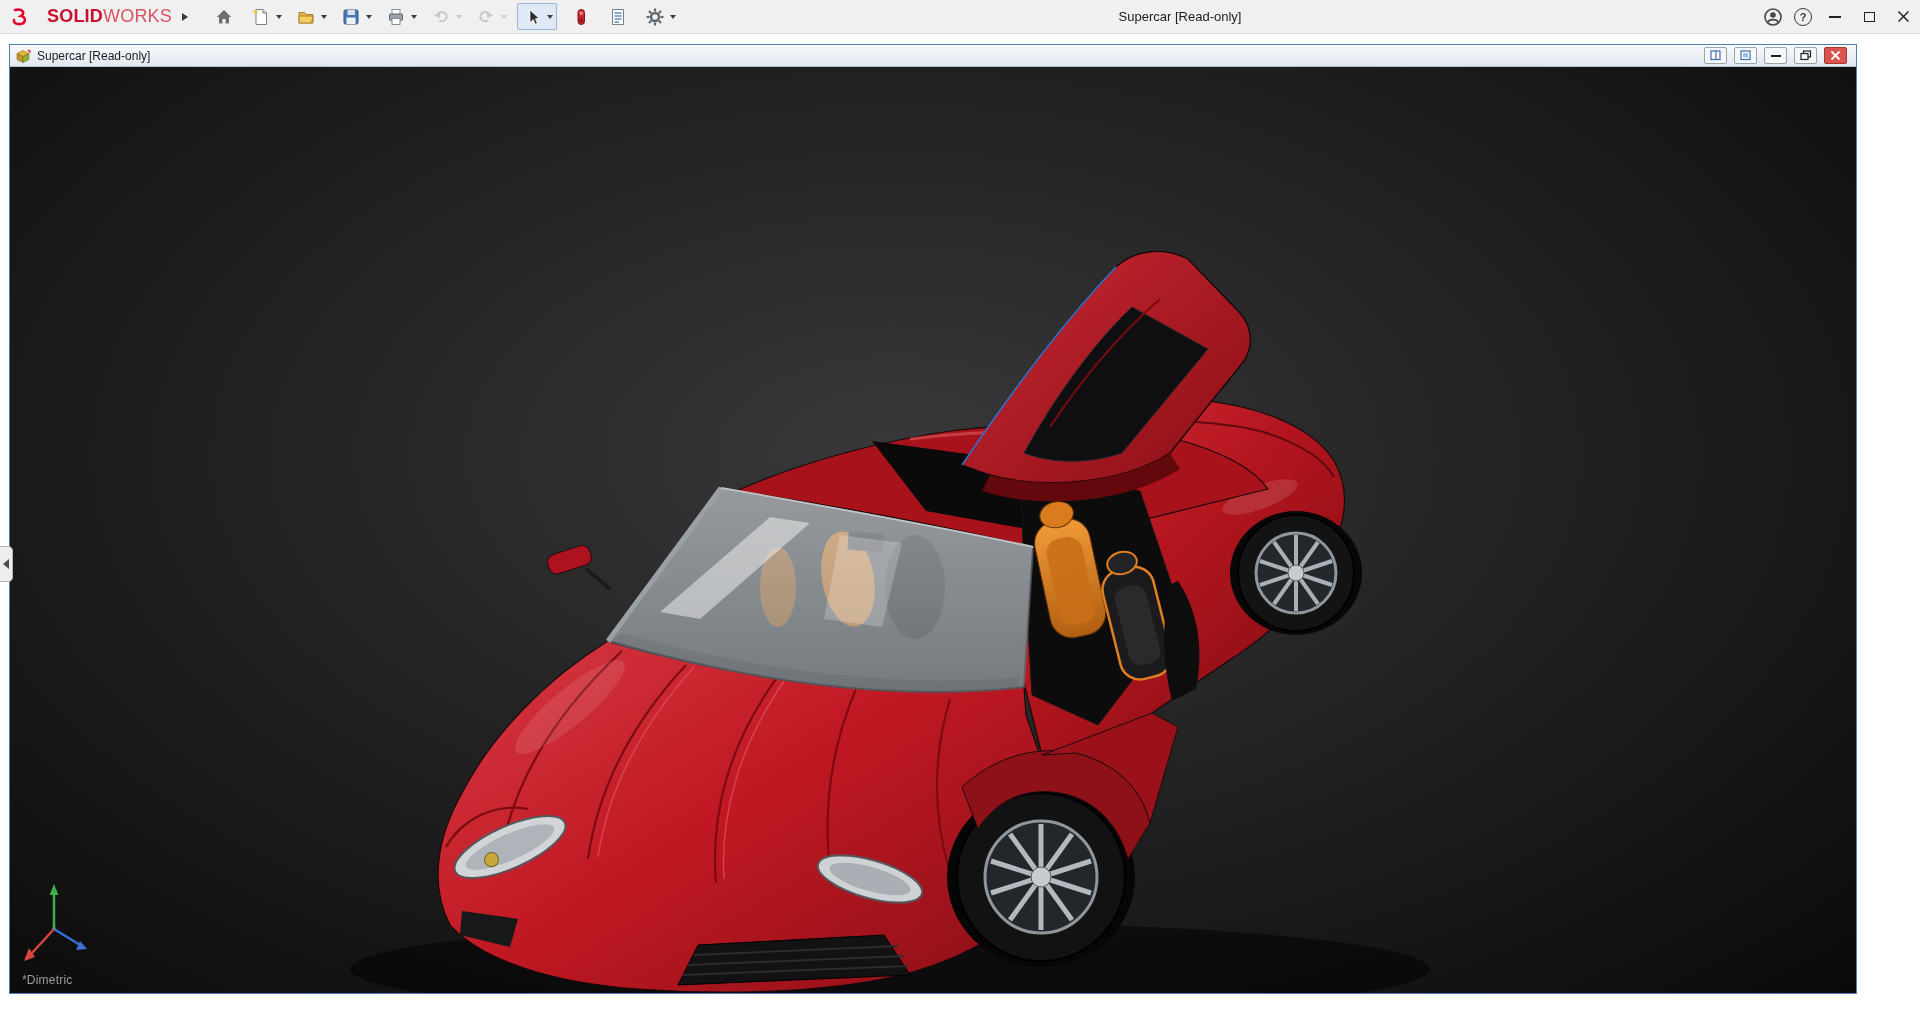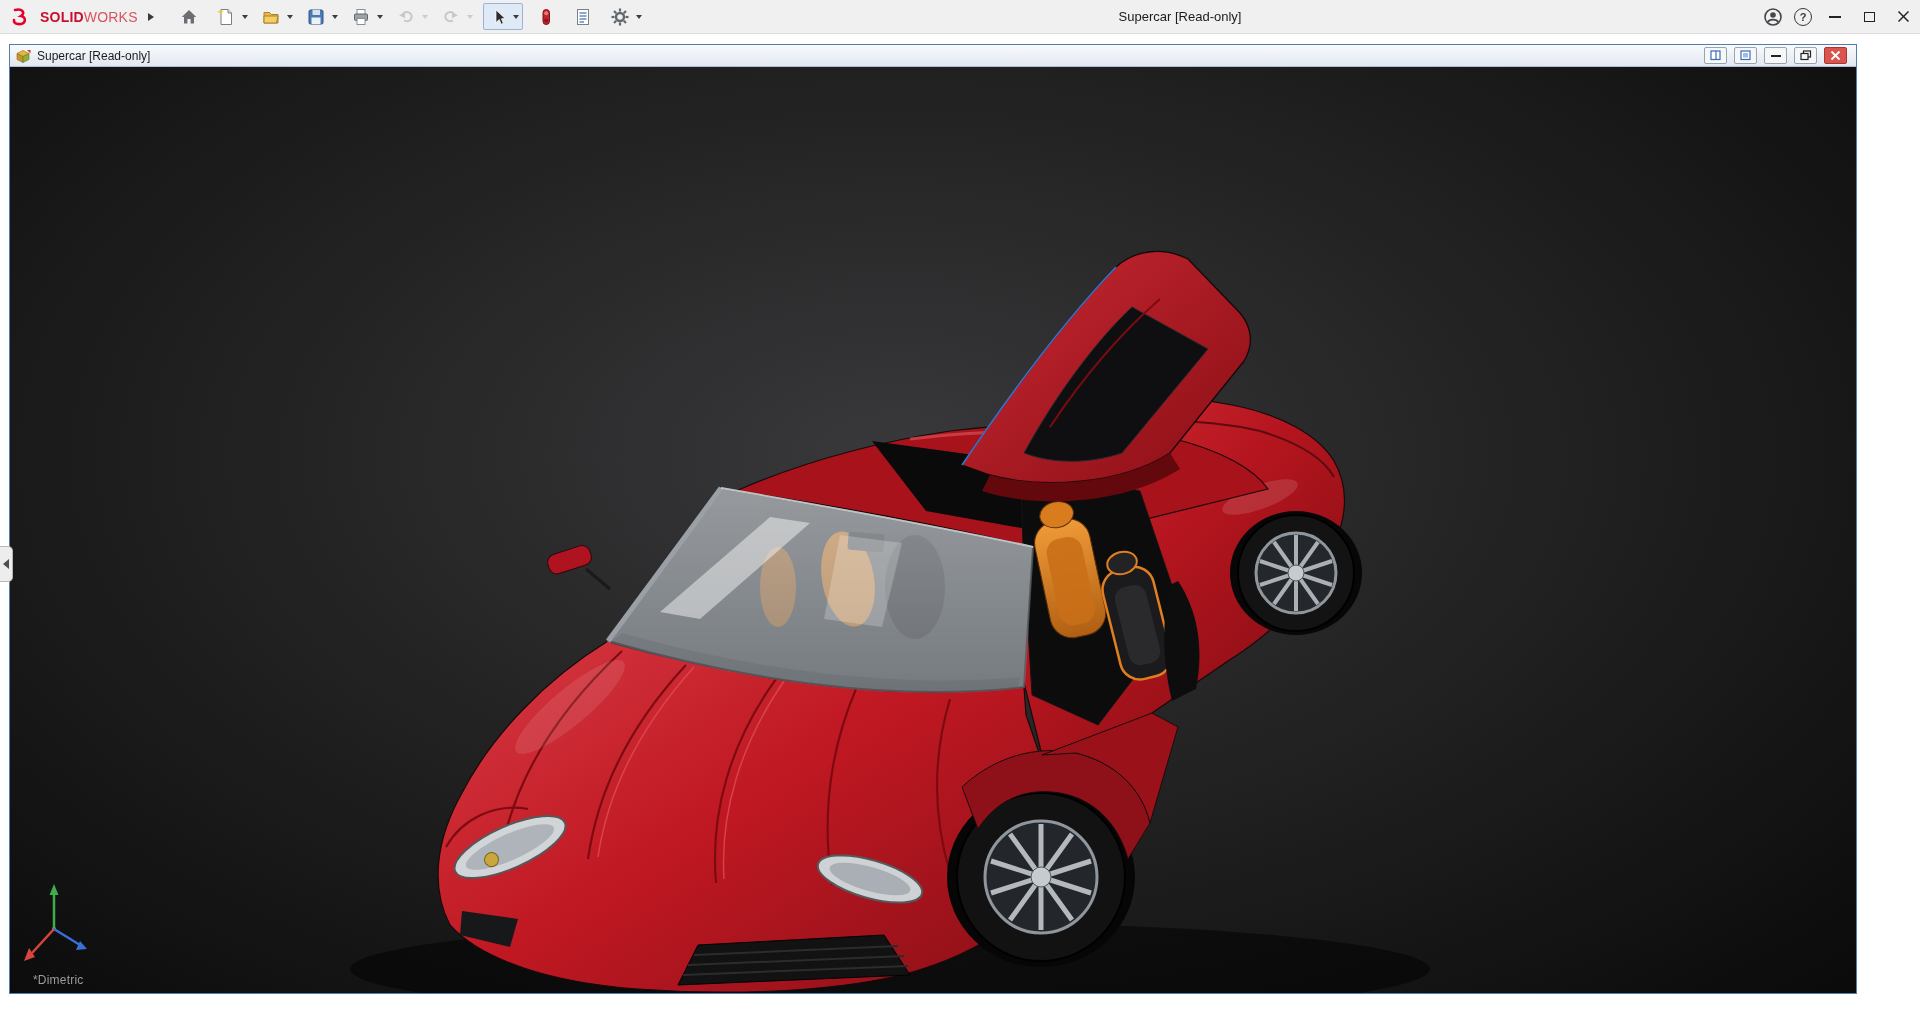--- a/index.html
+++ b/index.html
@@ -4,21 +4,21 @@
 <style>
   * { margin:0; padding:0; box-sizing:border-box; }
   html,body { width:1920px; height:1032px; overflow:hidden; font-family:"Liberation Sans", sans-serif; background:#ffffff; }
 
   
   .titlebar {
     position:relative; height:34px; background:#f0f0f0;
     display:flex; align-items:center; border-bottom:1px solid #dcdcdc; z-index:50;
   }
   .brand { display:flex; align-items:center; margin-left:8px; margin-right:10px; cursor:default; }
-  .brand .name { font-size:14px; letter-spacing:.2px; margin-left:12px; }
+  .brand .name { font-size:18px; letter-spacing:.2px; margin-left:19px; }
   .brand .bold { font-weight:bold; color:#c8102e; }
   .brand .light { font-weight:normal; color:#d9535f; }
   .flyout { width:0;height:0;border-top:4.5px solid transparent;border-bottom:4.5px solid transparent;border-left:6px solid #3a3a3a; margin-right:22px; }
   .qat { display:flex; align-items:center; gap:1px; }
   .tgroup { display:flex; align-items:center; margin-right:9px; }
   .tbtn { width:27px; height:27px; display:flex; align-items:center; justify-content:center; border-radius:3px; }
   .tbtn svg { display:block; }
   .caret-down { width:0;height:0;border-left:3.5px solid transparent;border-right:3.5px solid transparent;border-top:4px solid #3c3c3c; margin-left:2px; }
   .disabled { opacity:.42; }
   .disabled .caret-down { border-top-color:#9a9a9a; }
@@ -45,21 +45,21 @@
   .doc-title { margin-left:6px; }
   .doc-controls { margin-left:auto; display:flex; align-items:center; gap:7px; padding-right:4px; }
   .dbtn { width:23px; height:17px; display:flex; align-items:center; justify-content:center; background:#f6f7f8; border:1px solid #9aa4ae; border-radius:2px; }
   .dbtn.close { background:#d9534f; border-color:#a93631; }
   .viewport {
     position:relative; flex:1;
     background:radial-gradient(ellipse at 48% 42%, #39393b 0%, #232324 45%, #0a0a0b 100%);
     overflow:hidden;
   }
   .viewport svg.scene { position:absolute; left:0; top:0; }
-  .orientation-label { position:absolute; left:12px; bottom:6px; font-size:12px; color:#9c9c9c; letter-spacing:.2px;margin-left:11px; }
+  .orientation-label { position:absolute; left:12px; bottom:6px; font-size:12px; color:#9c9c9c; letter-spacing:.2px; }
 
   .collapse-tab {
     position:absolute; left:0; top:512px; width:13px; height:36px;
     background:#ededed; border:1px solid #b7b7b7; border-left:none;
     border-radius:0 5px 5px 0; display:flex; align-items:center; justify-content:center; z-index:60;
   }
   .collapse-arrow { width:0;height:0;border-top:5px solid transparent;border-bottom:5px solid transparent;border-right:6px solid #4a4f54; }
 </style>
 </head>
 <body>

